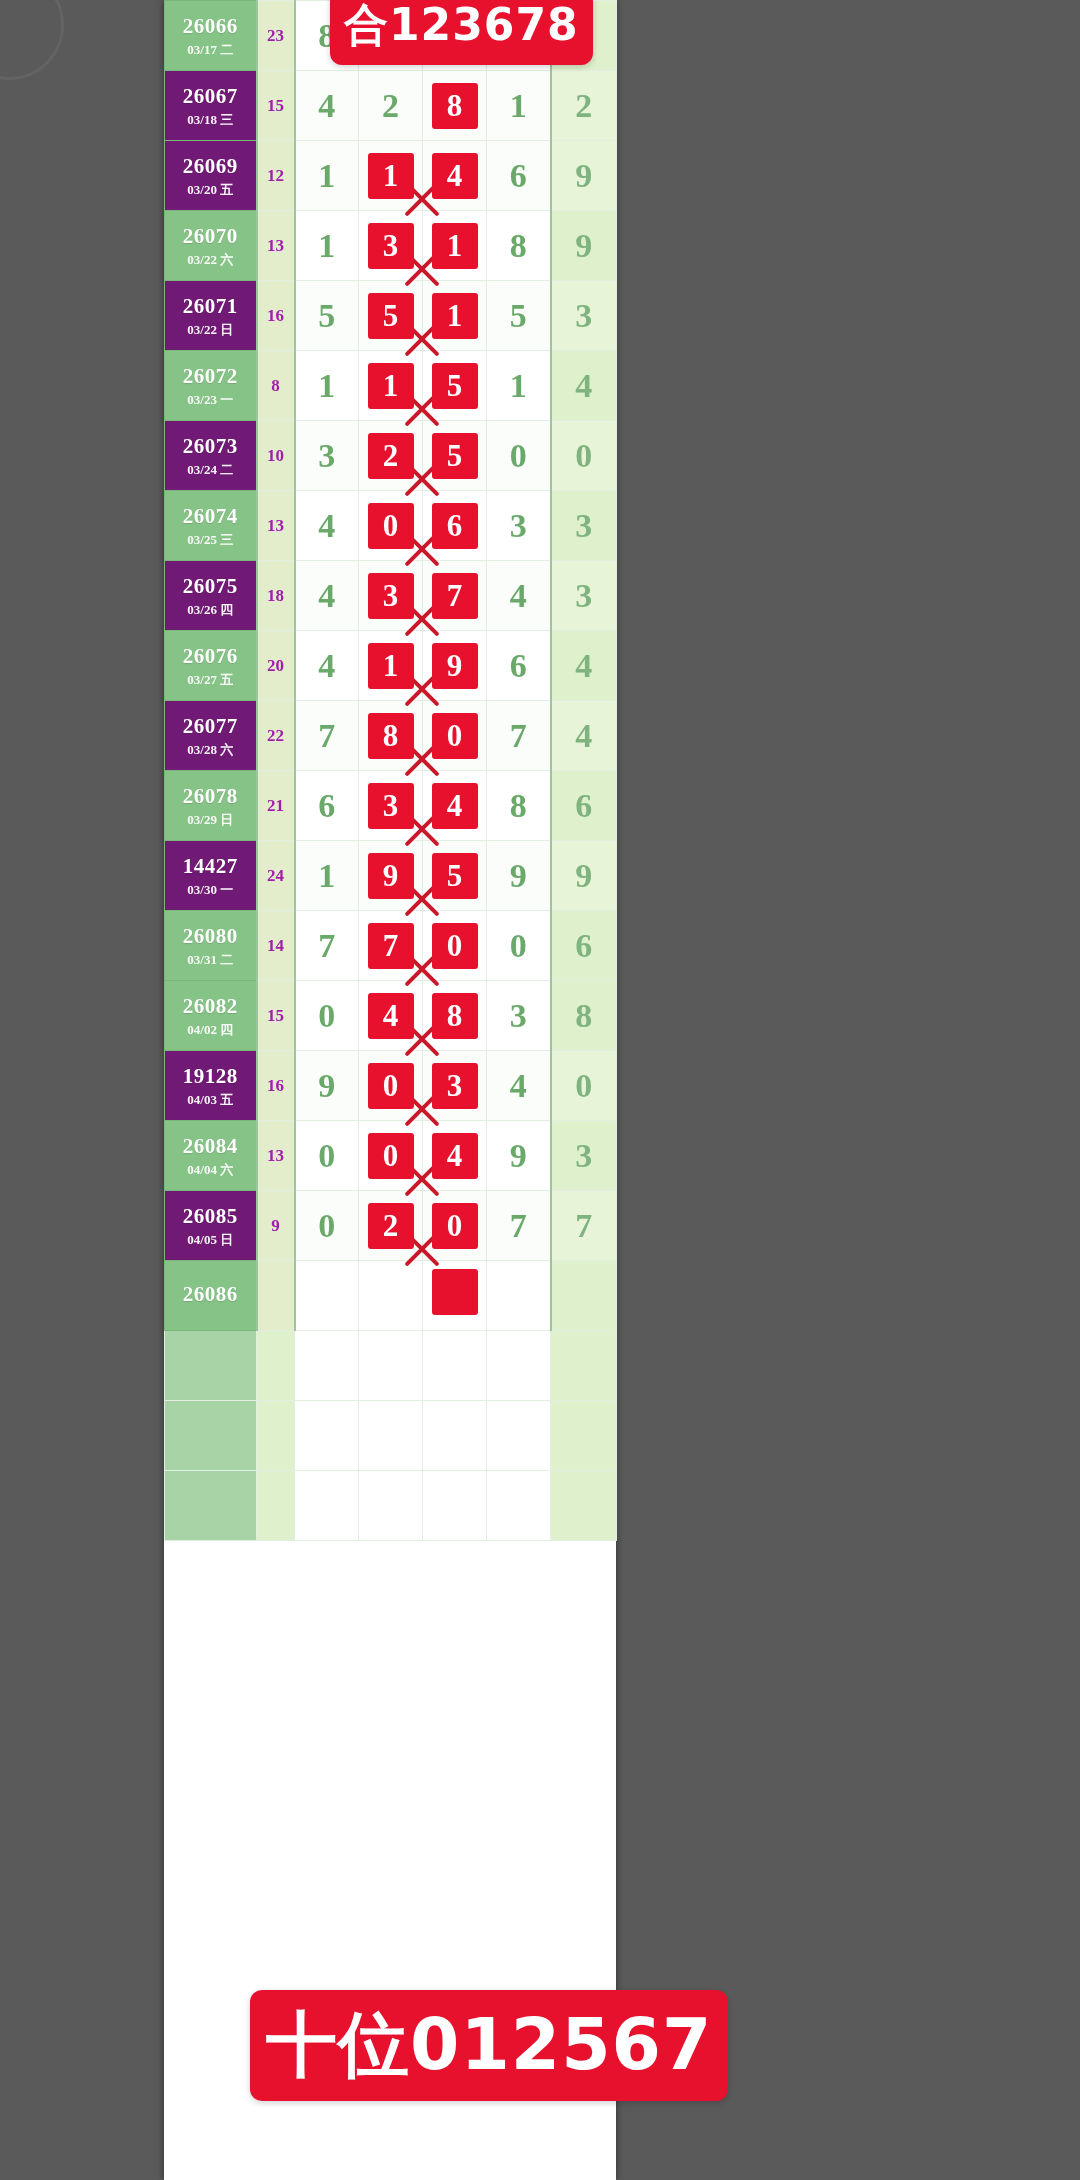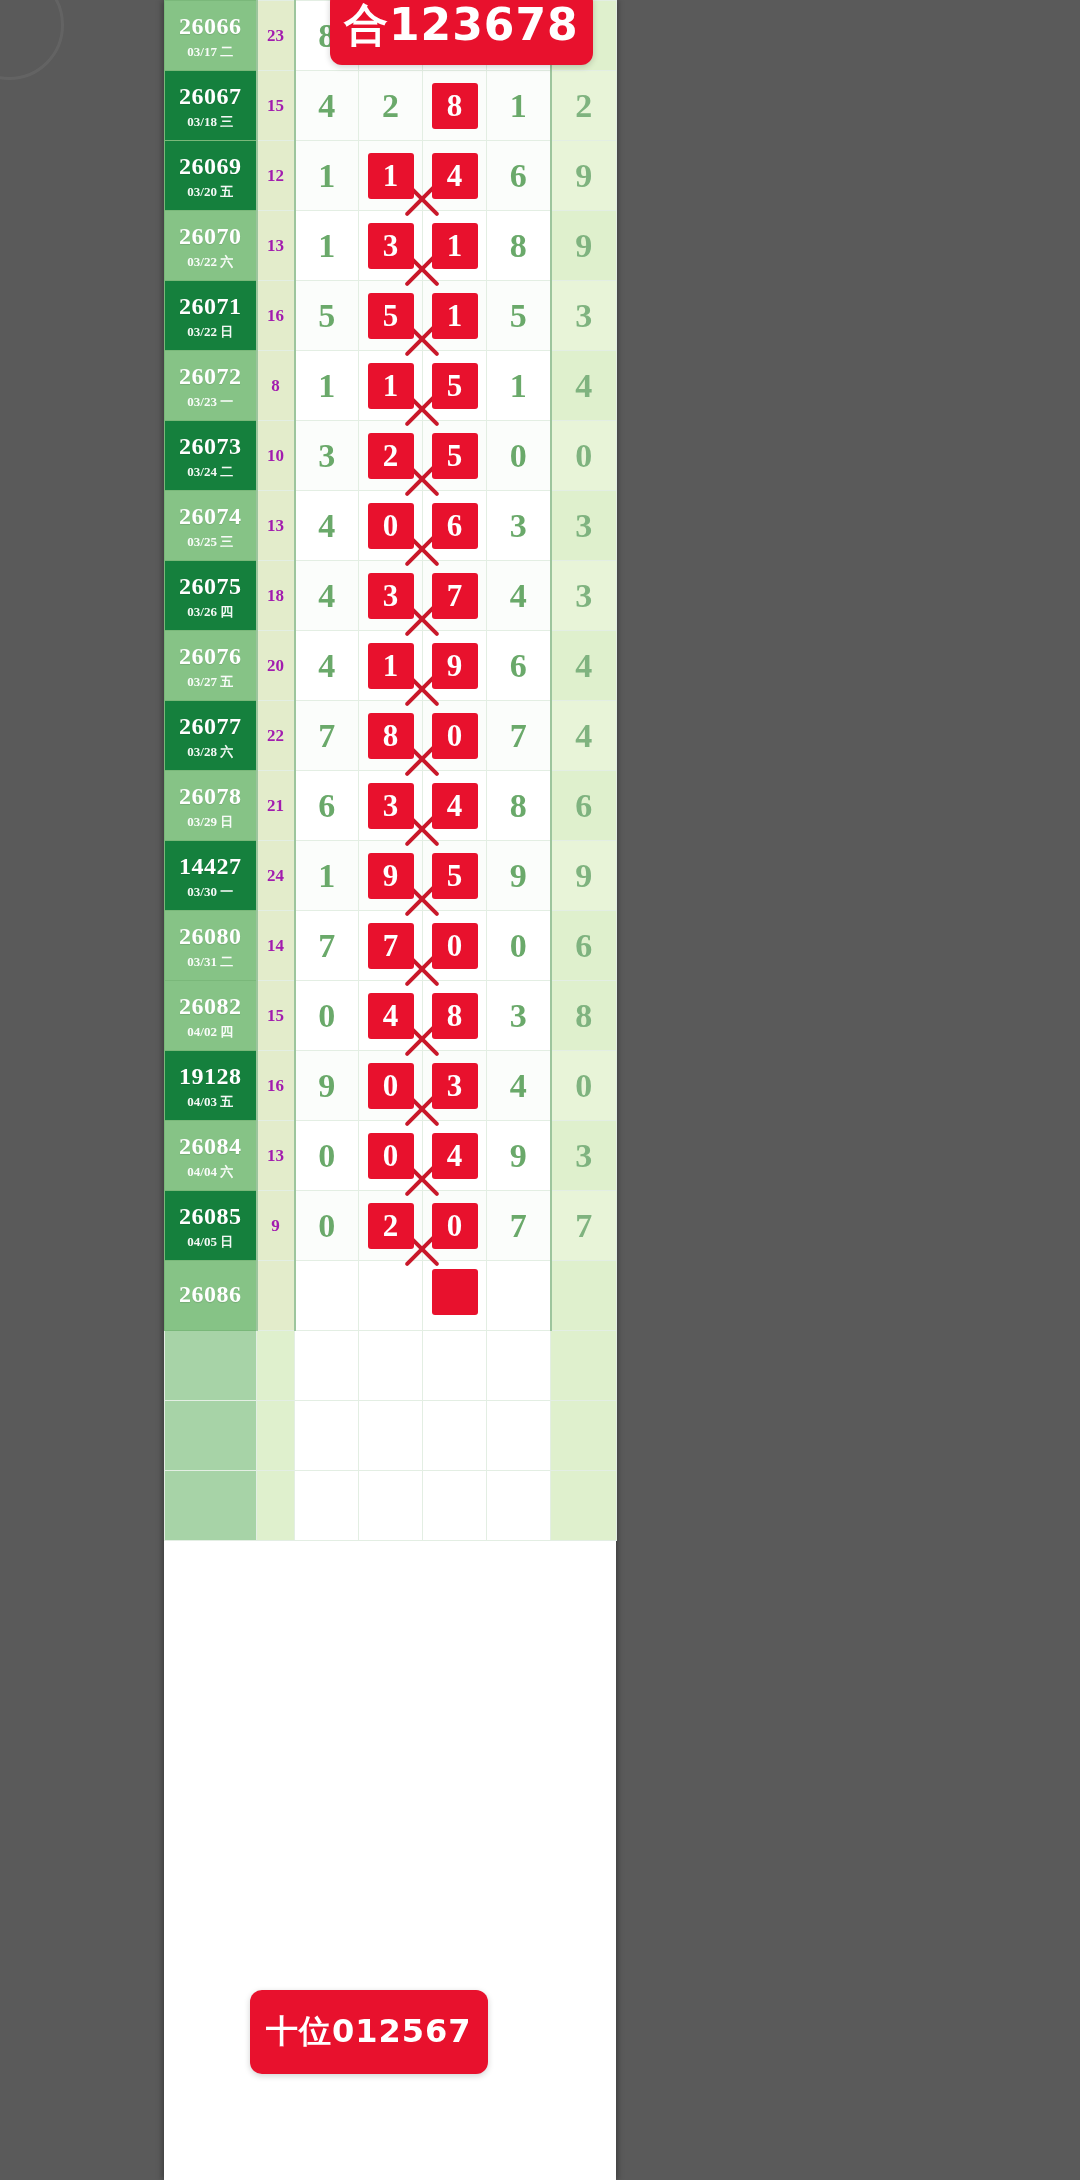--- a/index.html
+++ b/index.html
@@ -42,23 +42,23 @@
   }
 
   
   td.issue {
     background:#86c386;
     color:#ffffff;
     border-color:#7ab87a;
     line-height:1.25;
     padding:2px 0;
   }
-  td.issue.alt { background:#15803d; }
+  td.issue.alt { background:#701a75; }
   .issue-no {
-    display:block; font-size:24px; font-weight:bold;
+    display:block; font-size:21px; font-weight:bold;
     letter-spacing:0.5px; text-shadow:0 1px 1px rgba(0,0,0,0.12);
   }
   .issue-date {
     display:block; font-size:13px; font-weight:bold; margin-top:3px;
     opacity:0.95;
   }
 
   
   td.sum {
     background:#e3eccb;
@@ -135,22 +135,22 @@
     box-shadow:0 2px 6px rgba(0,0,0,0.18);
   }
   #banner-top {
     left:330px; top:-10px;
     padding:6px 14px 10px 14px;
     font-size:44px;
     letter-spacing:1px;
   }
   #banner-bottom {
     left:250px; top:1990px;
-    padding:20px 16px;
-    font-size:32px;
+    padding:8px 16px;
+    font-size:71px;
     letter-spacing:1px;
   }
 
   
   td.filler { background:#ffffff; height:48px; }
   td.filler.green { background:#a7d3a7; }
   td.filler.lgreen { background:#dff0cd; }
 </style>
 </head>
 <body>

